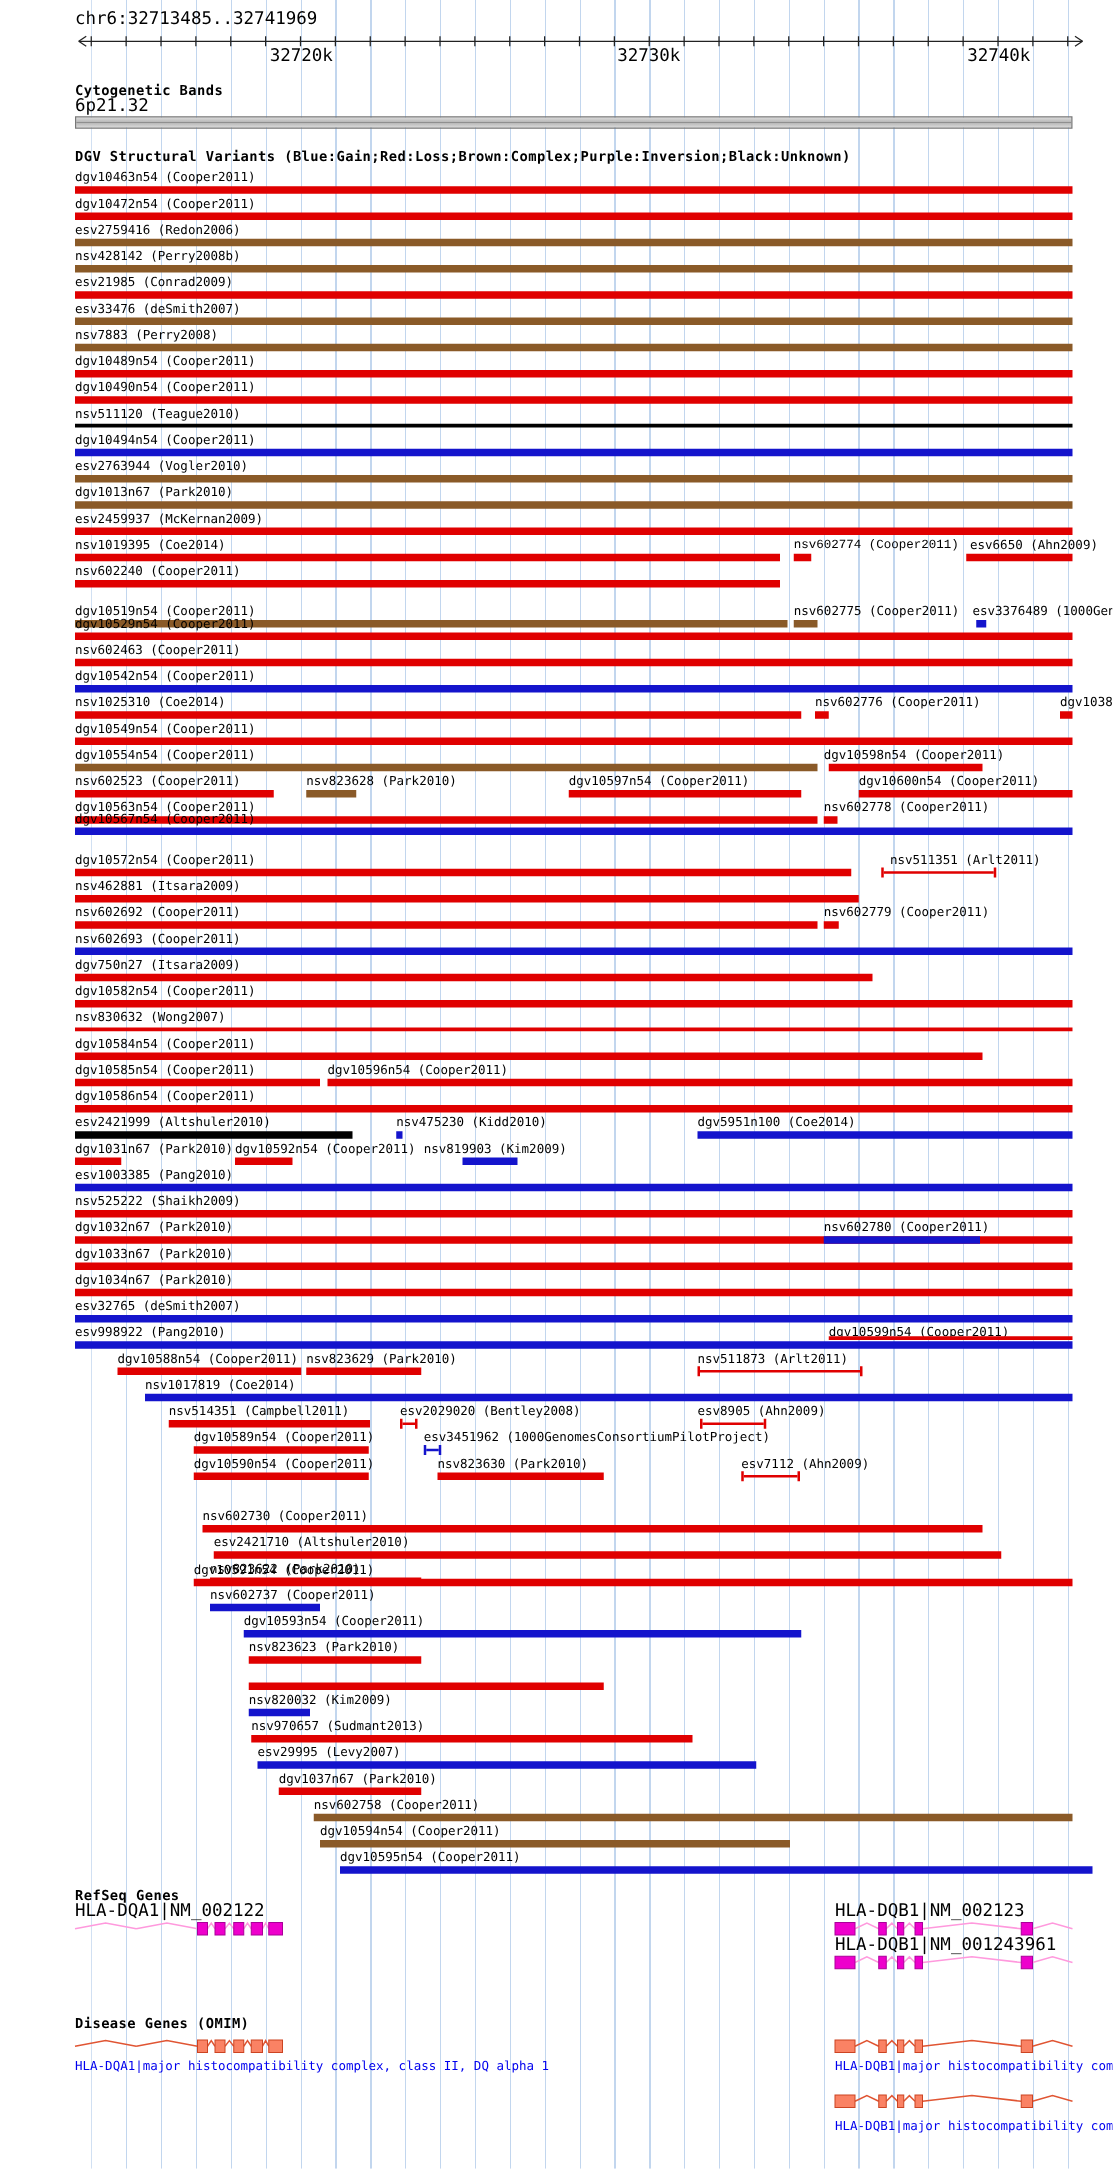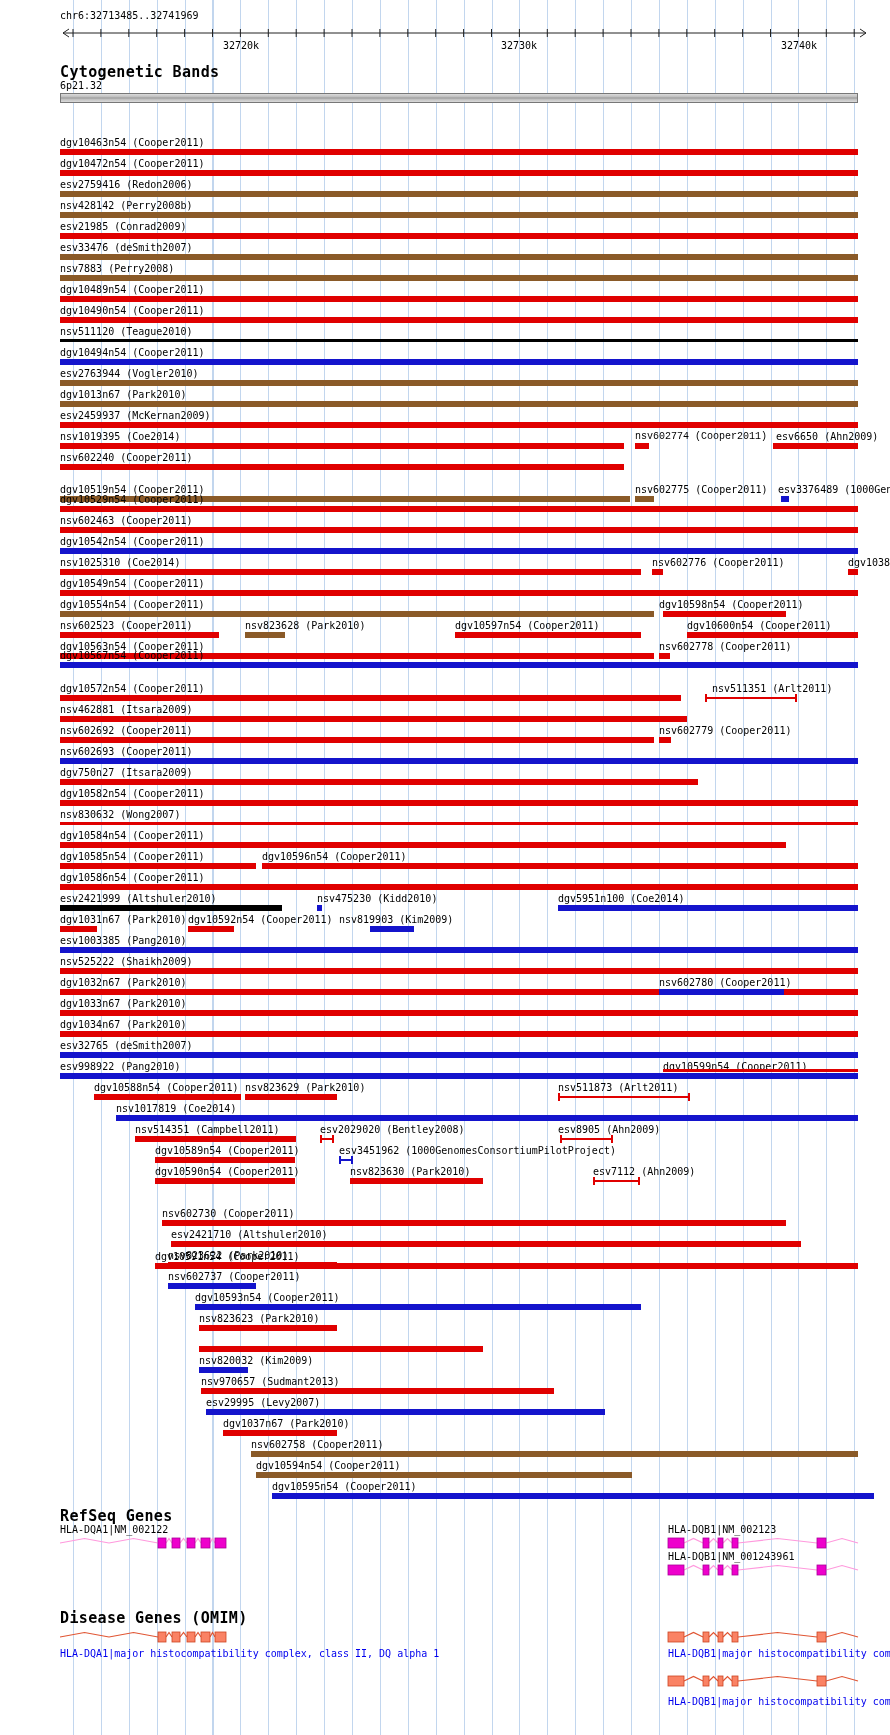--- a/index.html
+++ b/index.html
@@ -3,22 +3,22 @@
 <meta charset="utf-8">
 <style>
   * { box-sizing: border-box; }
   body { margin:0; background:#fff; }
   .screen {
     position:relative; width:890px; height:1735px; overflow:hidden;
     background:#fff; color:#000;
     font-family:"DejaVu Sans Mono","Liberation Mono",monospace;
   }
   .grid { position:absolute; top:0; height:100%; pointer-events:none; }
-  .small-label { position:absolute; font-size:10px; line-height:11px; white-space:pre; }
-  .sec-title { position:absolute; font-size:15px; line-height:13px; font-weight:bold; letter-spacing:.35px; white-space:pre; }
+  .small-label { position:absolute; font-size:14px; line-height:11px; white-space:pre; }
+  .sec-title { position:absolute; font-size:11px; line-height:13px; font-weight:bold; letter-spacing:.35px; white-space:pre; }
   .row { position:absolute; left:0; width:890px; height:21px; overflow:hidden; }
   .flabel { position:absolute; top:0; font-size:10px; line-height:11px; white-space:pre; cursor:pointer; }
   .bar { position:absolute; }
   .ibeam { position:absolute; top:11px; height:8px; border-left:2px solid; border-right:2px solid; }
   .ibeam > div { position:absolute; left:0; right:0; top:3px; height:2px; }
   .cyto-bar {
     position:absolute; left:60px; top:93px; width:798px; height:10px;
     border:1px solid #777;
     background:linear-gradient(to bottom,#dadada 0%,#bcbcbc 40%,#8f8f8f 50%,#bcbcbc 60%,#dadada 100%);
   }
@@ -66,20 +66,21 @@
       <line x1="770.5" y1="5" x2="770.5" y2="13" stroke="#222" stroke-width="1"></line>
       <line x1="798.4" y1="5" x2="798.4" y2="13" stroke="#222" stroke-width="1"></line>
       <line x1="826.3" y1="5" x2="826.3" y2="13" stroke="#222" stroke-width="1"></line>
       <line x1="854.1999999999999" y1="5" x2="854.1999999999999" y2="13" stroke="#222" stroke-width="1"></line>
     </svg>
 
   <div class="sec-title" style="left:60px;top:66px">Cytogenetic Bands</div>
   <div class="small-label" style="left:60px;top:80px">6p21.32</div>
   <div class="cyto-bar"></div>
 
+  <div class="sec-title" style="left:60px;top:119px">DGV Structural Variants (Blue:Gain;Red:Loss;Brown:Complex;Purple:Inversion;Black:Unknown)</div>
   <div id="dgv-rows">
       <div class="row" style="top: 137px;">
         <span class="flabel" style="left: 60px;">dgv10463n54 (Cooper2011)</span>
         <div class="bar" style="left: 60px; width: 798px; height: 6px; top: 12px; background: rgb(224, 0, 0);"></div>
       </div>
       <div class="row" style="top: 158px;">
         <span class="flabel" style="left: 60px;">dgv10472n54 (Cooper2011)</span>
         <div class="bar" style="left: 60px; width: 798px; height: 6px; top: 12px; background: rgb(224, 0, 0);"></div>
       </div>
       <div class="row" style="top: 179px;">

